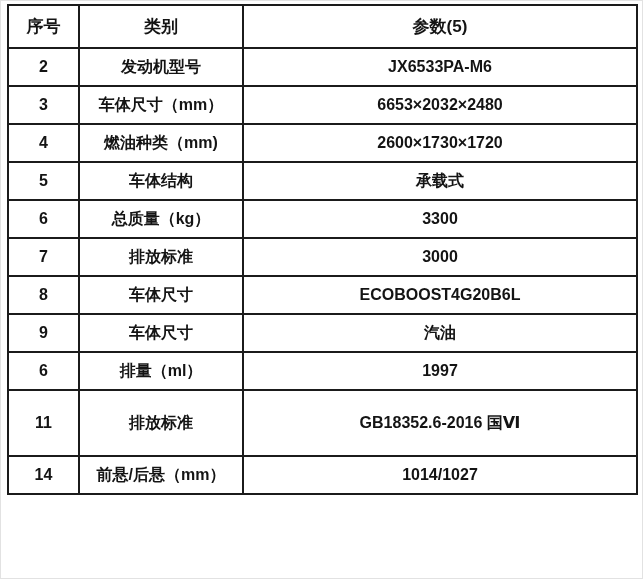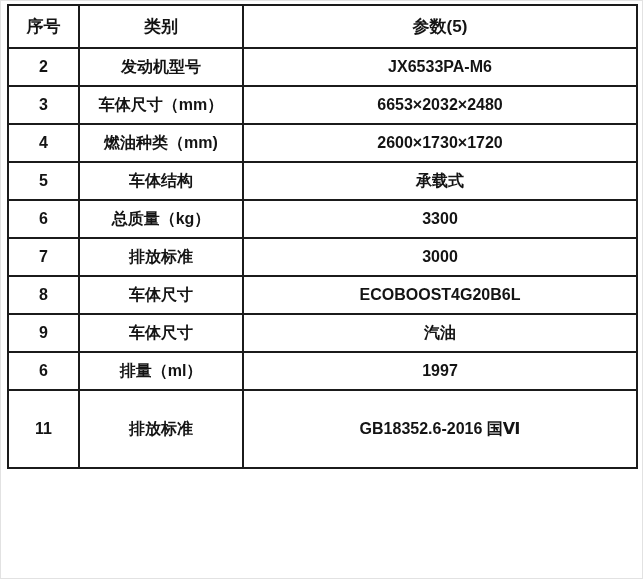--- a/index.html
+++ b/index.html
@@ -29,21 +29,21 @@
     font-weight:bold;
     color:#141414;
     font-size:16px;
     line-height:1.15;
     padding:6px 4px;
     overflow:hidden;
     white-space:nowrap;
   }
   table.spec th { height:43px; font-size:17px; }
   table.spec td { height:38px; }
-  tr.tall td { height:78px; }
+  tr.tall td { height:66px; }
   col.c-no  { width:71px; }
   col.c-cat { width:164px; }
   col.c-val { width:394px; }
 </style>
 </head>
 <body>
 
 <div class="page">
   <table class="spec">
     <colgroup>
@@ -102,15 +102,20 @@
       <tr>
         <td>6</td>
         <td>排量（ml）</td>
         <td>1997</td>
       </tr>
       <tr class="tall">
         <td>11</td>
         <td>排放标准</td>
         <td>GB18352.6-2016 国Ⅵ</td>
       </tr>
+      <tr>
+        <td>14</td>
+        <td>前悬/后悬（mm）</td>
+        <td>1014/1027</td>
+      </tr>
     </tbody>
   </table>
 </div>
 
 </body></html>

